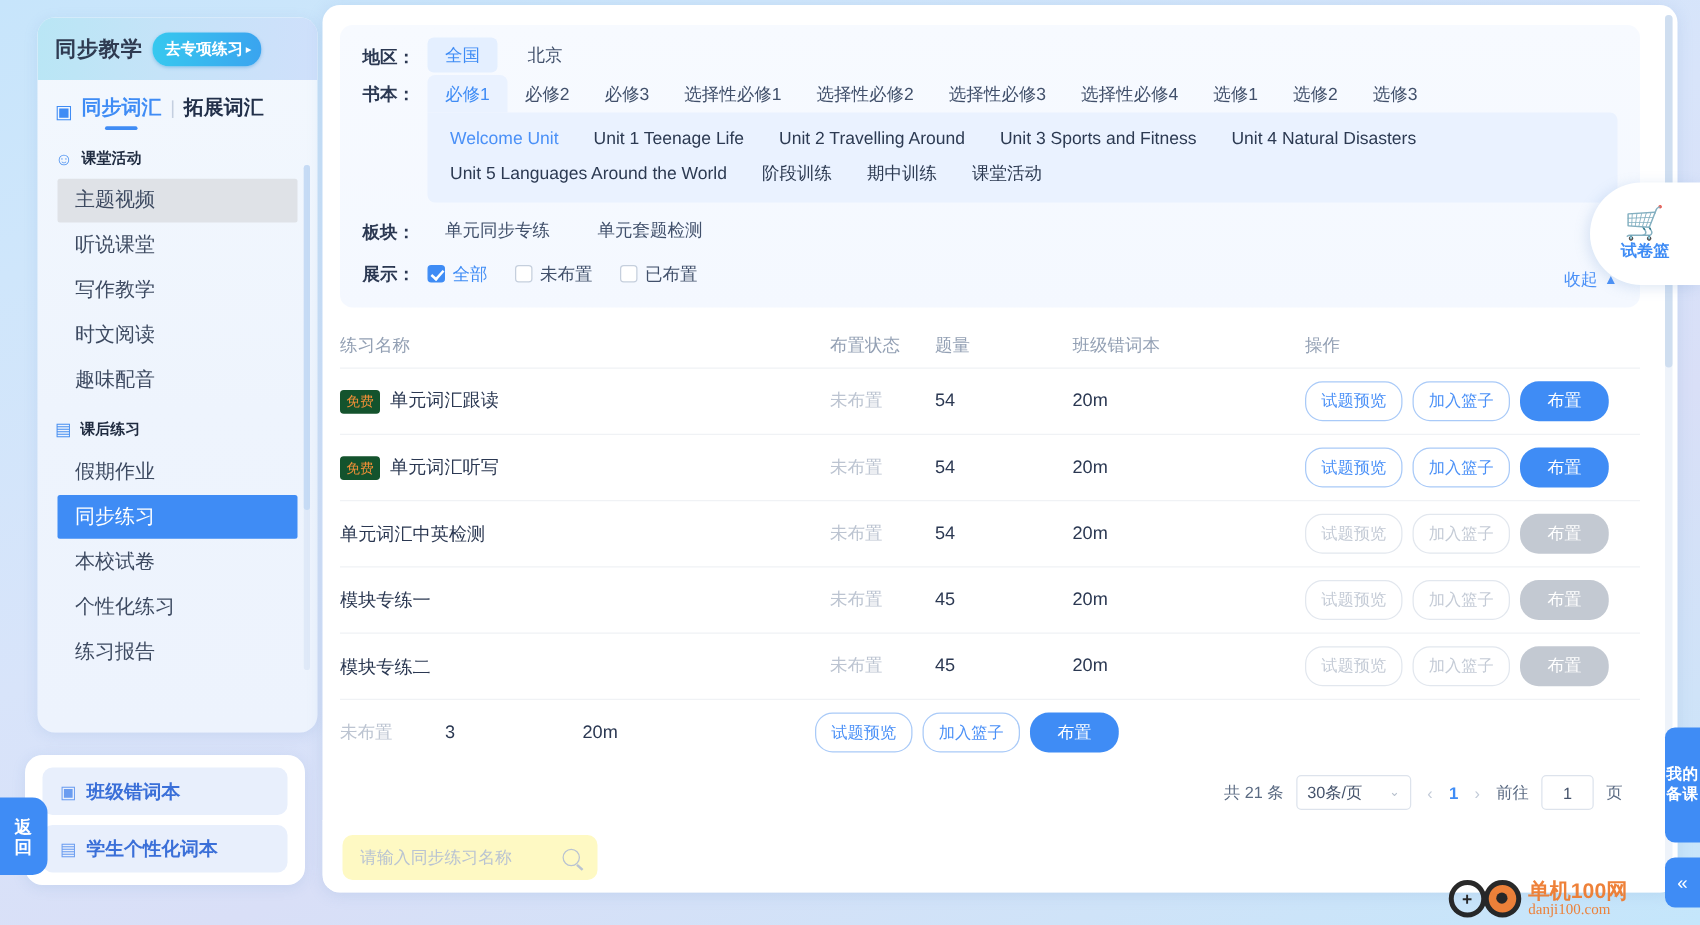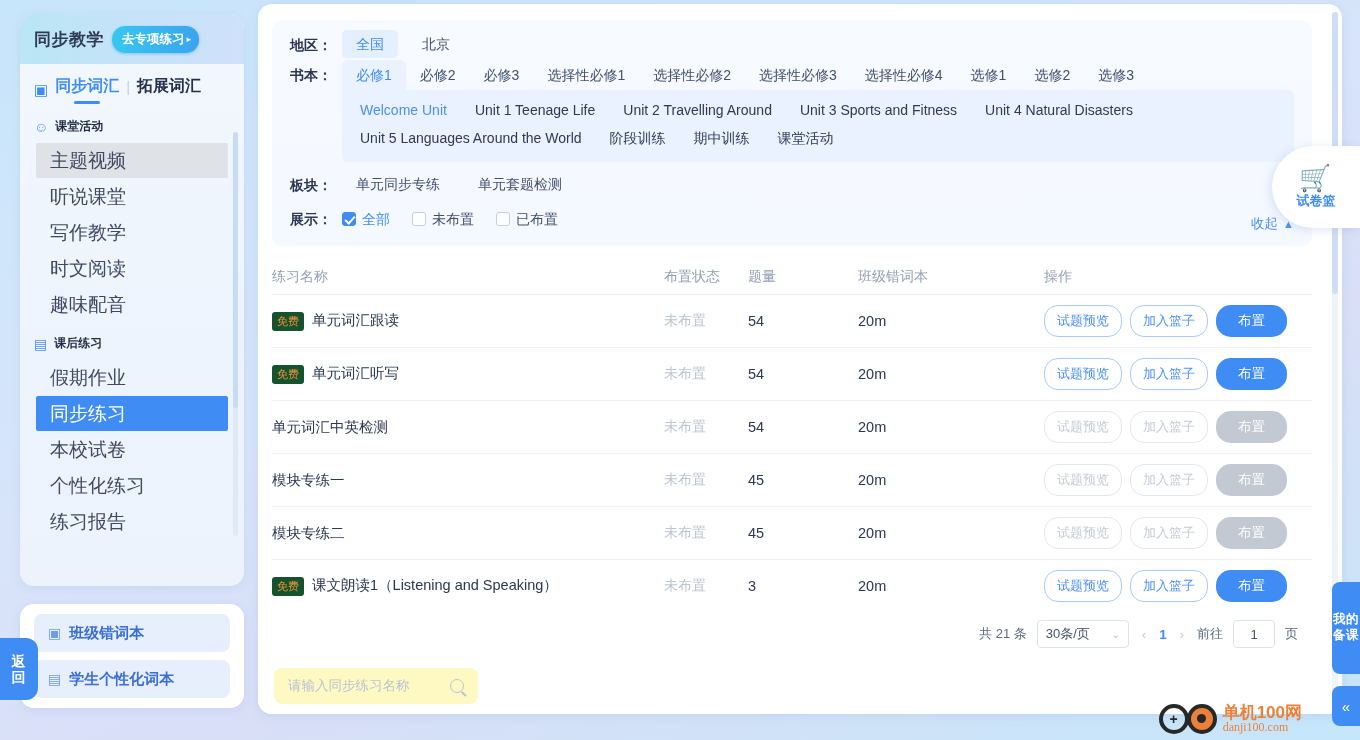--- a/index.html
+++ b/index.html
@@ -8,21 +8,21 @@
     overflow: hidden;
     font-family: "Liberation Sans", "DejaVu Sans", sans-serif;
   }
   body {
     background: linear-gradient(160deg, #c7e5fb 0%, #cfe6fb 18%, #d8e4fa 45%, #d9dff7 65%, #cfe3f8 85%, #c4e6fb 100%);
     position: relative;
   }
 
   
   #sidebar-wrap {
-    position: absolute; left: 20px; top: 14px;
+    position: absolute; left: 30px; top: 14px;
     width: 224px; height: 572px;
     background: linear-gradient(180deg,#f3f8fe 0%, #eef4fd 55%, #edf3fd 100%);
     border-radius: 14px;
     box-shadow: 0 2px 10px rgba(120,160,210,.18);
     overflow: hidden;
   }
   .sb-head {
     height: 50px;
     background: linear-gradient(95deg,#b9e6f5 0%, #c5e3f8 45%, #cfe0fb 100%);
     display: flex; align-items: center; padding: 0 12px 0 14px;
@@ -50,21 +50,21 @@
   .sb-tab.plain { color:#22304a; }
   .sb-div { color:#c4cfe0; font-size:15px; padding-bottom:5px;}
 
   .sb-scroll { height: 488px; overflow:hidden; position:relative; }
   .sb-group { display:flex; align-items:center; gap:7px; padding: 12px 0 8px 14px; }
   .sb-group .gi { color:#4a90f0; font-size:14px; }
   .sb-group .gt { font-size:12px; font-weight:bold; color:#1f2b40; }
   .sb-item {
     height: 35px; margin: 0 16px 1px 16px;
     display:flex; align-items:center; padding-left: 14px;
-    font-size:19px; color:#3d4a61; border-radius:2px; cursor:pointer;
+    font-size:16px; color:#3d4a61; border-radius:2px; cursor:pointer;
   }
   .sb-item.hover { background:#dfe2e7; }
   .sb-item.active { background:#3f8cf5; color:#fff; }
   .sb-track {
     position:absolute; right:6px; top:26px; width:5px; height: 404px;
     background:#dfe9f8; border-radius:3px;
   }
   .sb-thumb { position:absolute; right:6px; top:26px; width:5px; height:276px; background:#c6dbf5; border-radius:3px; cursor:pointer;}
 
   #sidebar-bottom {
@@ -464,23 +464,20 @@
       <div class="c3 num">45</div>
       <div class="c4 num">20m</div>
       <div class="c5 acts">
         <button class="btn-o">试题预览</button>
         <button class="btn-o">加入篮子</button>
         <button class="btn-p">布置</button>
       </div>
     </div>
 
     <div class="trow">
-      <div class="c1">
-        <span class="badge">免费</span><span>课文朗读1（Listening and Speaking）</span>
-      </div>
       <div class="c2 st">未布置</div>
       <div class="c3 num">3</div>
       <div class="c4 num">20m</div>
       <div class="c5 acts">
         <button class="btn-o">试题预览</button>
         <button class="btn-o">加入篮子</button>
         <button class="btn-p">布置</button>
       </div>
     </div>
   </div>

